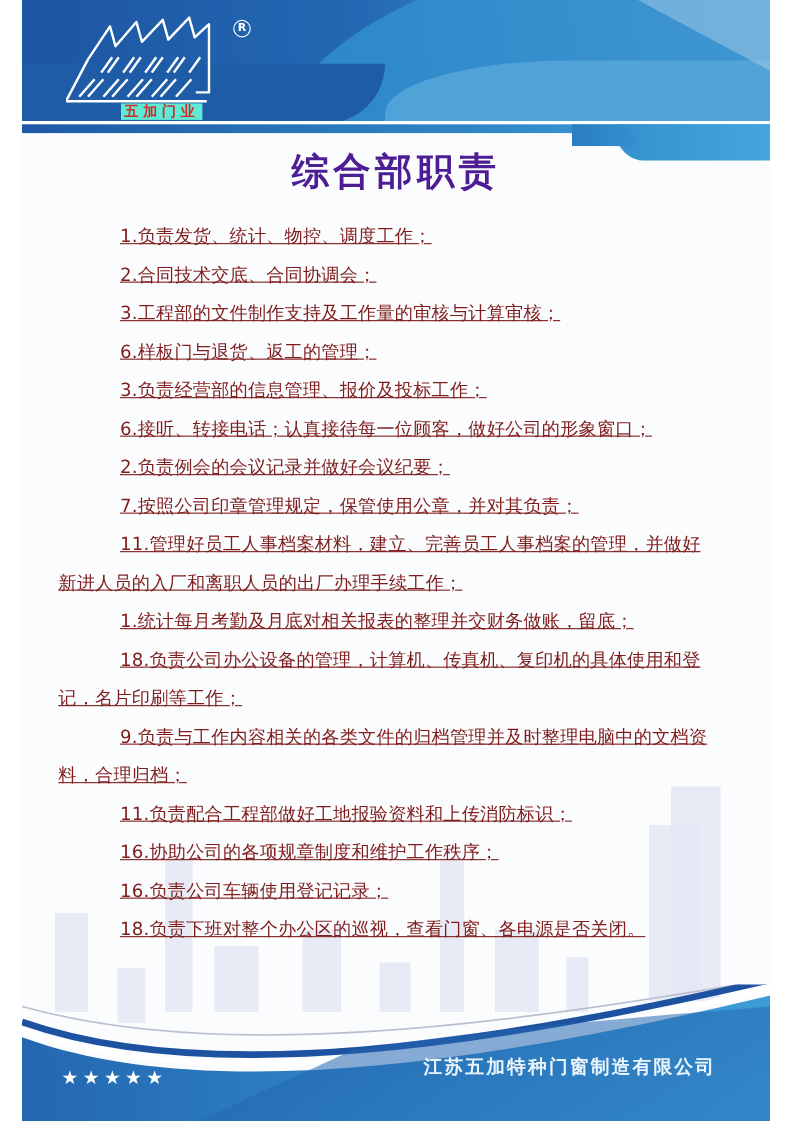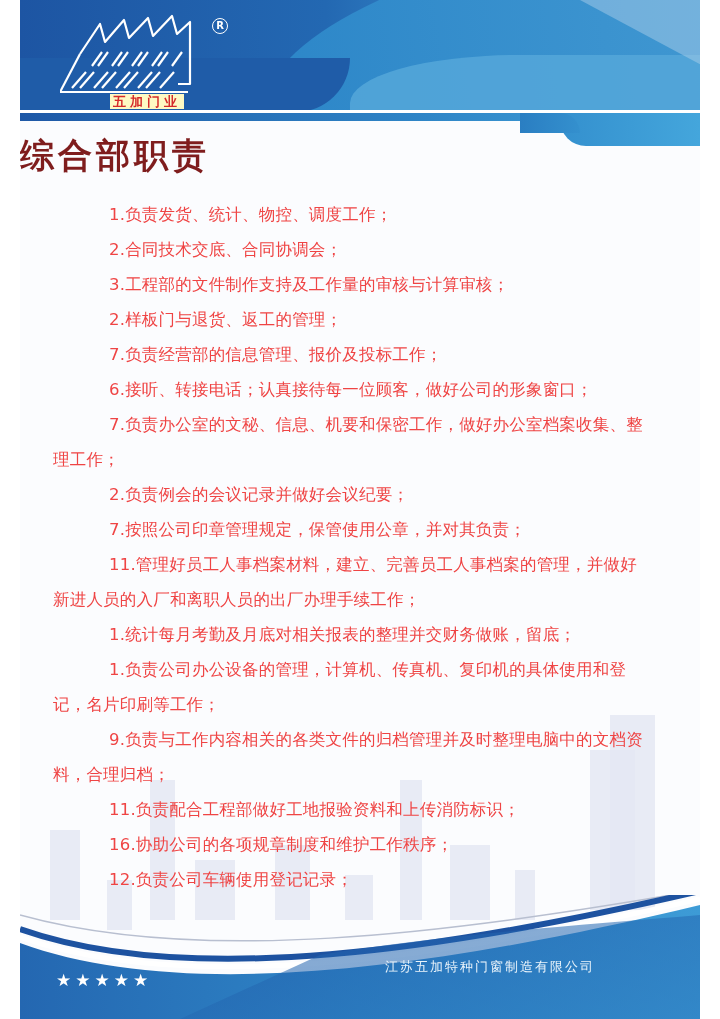--- a/index.html
+++ b/index.html
@@ -27,37 +27,37 @@
   .tab:before { content:""; position:absolute; left:-40px; top:0; width:60px; height:20px;
          background: linear-gradient(90deg,#2a7ec2,#3490ce); border-radius: 0 22px 0 0;
          clip-path: inset(0 0 0 0); }
 
   
   .logo { position: absolute; left: 40px; top: 14px; width: 150px; height: 96px; }
   .logo svg { position: absolute; left: 0; top: 0; }
   .logo .reg { position: absolute; left: 152px; top: 4px; width: 14px; height: 14px; border: 1.5px solid #fff;
          border-radius: 50%; color: #fff; font-size: 10px; line-height: 14px; text-align: center; font-weight: bold; }
   .logo .brand { position: absolute; left: 50px; top: 80px; font-size: 13px; font-weight: bold; color: #d62a2a;
-         letter-spacing: 4px; background: #fef9c3; padding: 0 3px; line-height: 15px; }
+         letter-spacing: 4px; background: #5eead4; padding: 0 3px; line-height: 15px; }
 
   
-  .title { position: absolute; left: 0; width: 680px; top: 133px; 
-         font-size: 34px; font-weight: bold; color: #7f1d1d; letter-spacing: 4px; font-family: "DejaVu Sans", sans-serif; }
+  .title { position: absolute; left: 0; width: 680px; top: 133px; text-align: center;
+         font-size: 34px; font-weight: bold; color: #4c1d95; letter-spacing: 4px; font-family: "DejaVu Sans", sans-serif; }
 
   
   .bars div { position: absolute; background: #e4e8f3; opacity: .85; }
 
   
   .list { position: absolute; left: 33px; top: 197px; width: 600px; z-index: 3; }
-  .item { font-size: 16.5px; line-height: 35px; color: #ef4444; text-indent: 56px; margin: 0; letter-spacing: .2px; }
+  .item { font-size: 16.5px; line-height: 35px; color: #7f1d1d; text-indent: 56px; margin: 0; letter-spacing: .2px; text-decoration: underline; }
 
   
   .foot { position: absolute; left: 0; top: 895px; width: 680px; height: 124px; z-index: 2; }
   .stars { position: absolute; left: 36px; top: 970px; z-index: 5; color: #fff; font-size: 17px; letter-spacing: 4px; }
-  .company { position: absolute; left: 365px; top: 958px; z-index: 5; color: #eaf4fb; font-size: 13px; letter-spacing: 2px; }
+  .company { position: absolute; left: 365px; top: 958px; z-index: 5; color: #eaf4fb; font-size: 17px; letter-spacing: 2px; font-weight: bold; }
 </style>
 </head>
 <body>
 
 <div class="poster">
 
   <div class="hdr">
     <div class="wave1"></div>
     <div class="wave2"></div>
     <div class="shard"></div>
@@ -114,33 +114,33 @@
     <div style="left:430px; top:845px; width:40px; height:75px;"></div>
     <div style="left:495px; top:870px; width:20px; height:50px;"></div>
     <div style="left:570px; top:750px; width:45px; height:160px;"></div>
     <div style="left:590px; top:715px; width:45px; height:195px;"></div>
   </div>
 
   <div class="list">
     <p class="item">1.负责发货、统计、物控、调度工作；</p>
     <p class="item">2.合同技术交底、合同协调会；</p>
     <p class="item">3.工程部的文件制作支持及工作量的审核与计算审核；</p>
-    <p class="item">2.样板门与退货、返工的管理；</p>
-    <p class="item">7.负责经营部的信息管理、报价及投标工作；</p>
+    <p class="item">6.样板门与退货、返工的管理；</p>
+    <p class="item">3.负责经营部的信息管理、报价及投标工作；</p>
     <p class="item">6.接听、转接电话；认真接待每一位顾客，做好公司的形象窗口；</p>
-    <p class="item">7.负责办公室的文秘、信息、机要和保密工作，做好办公室档案收集、整理工作；</p>
     <p class="item">2.负责例会的会议记录并做好会议纪要；</p>
     <p class="item">7.按照公司印章管理规定，保管使用公章，并对其负责；</p>
     <p class="item">11.管理好员工人事档案材料，建立、完善员工人事档案的管理，并做好新进人员的入厂和离职人员的出厂办理手续工作；</p>
     <p class="item">1.统计每月考勤及月底对相关报表的整理并交财务做账，留底；</p>
-    <p class="item">1.负责公司办公设备的管理，计算机、传真机、复印机的具体使用和登记，名片印刷等工作；</p>
+    <p class="item">18.负责公司办公设备的管理，计算机、传真机、复印机的具体使用和登记，名片印刷等工作；</p>
     <p class="item">9.负责与工作内容相关的各类文件的归档管理并及时整理电脑中的文档资料，合理归档；</p>
     <p class="item">11.负责配合工程部做好工地报验资料和上传消防标识；</p>
     <p class="item">16.协助公司的各项规章制度和维护工作秩序；</p>
-    <p class="item">12.负责公司车辆使用登记记录；</p>
+    <p class="item">16.负责公司车辆使用登记记录；</p>
+    <p class="item">18.负责下班对整个办公区的巡视，查看门窗、各电源是否关闭。</p>
   </div>
 
   <svg class="foot" width="680" height="124" viewBox="0 0 680 124">
     <defs>
       <linearGradient id="fg" x1="0" y1="0" x2="1" y2="0">
         <stop offset="0" stop-color="#2467b1"></stop>
         <stop offset="0.5" stop-color="#2f86c7"></stop>
         <stop offset="1" stop-color="#3d9bd6"></stop>
       </linearGradient>
       <linearGradient id="fg2" x1="0" y1="0" x2="1" y2="1">

